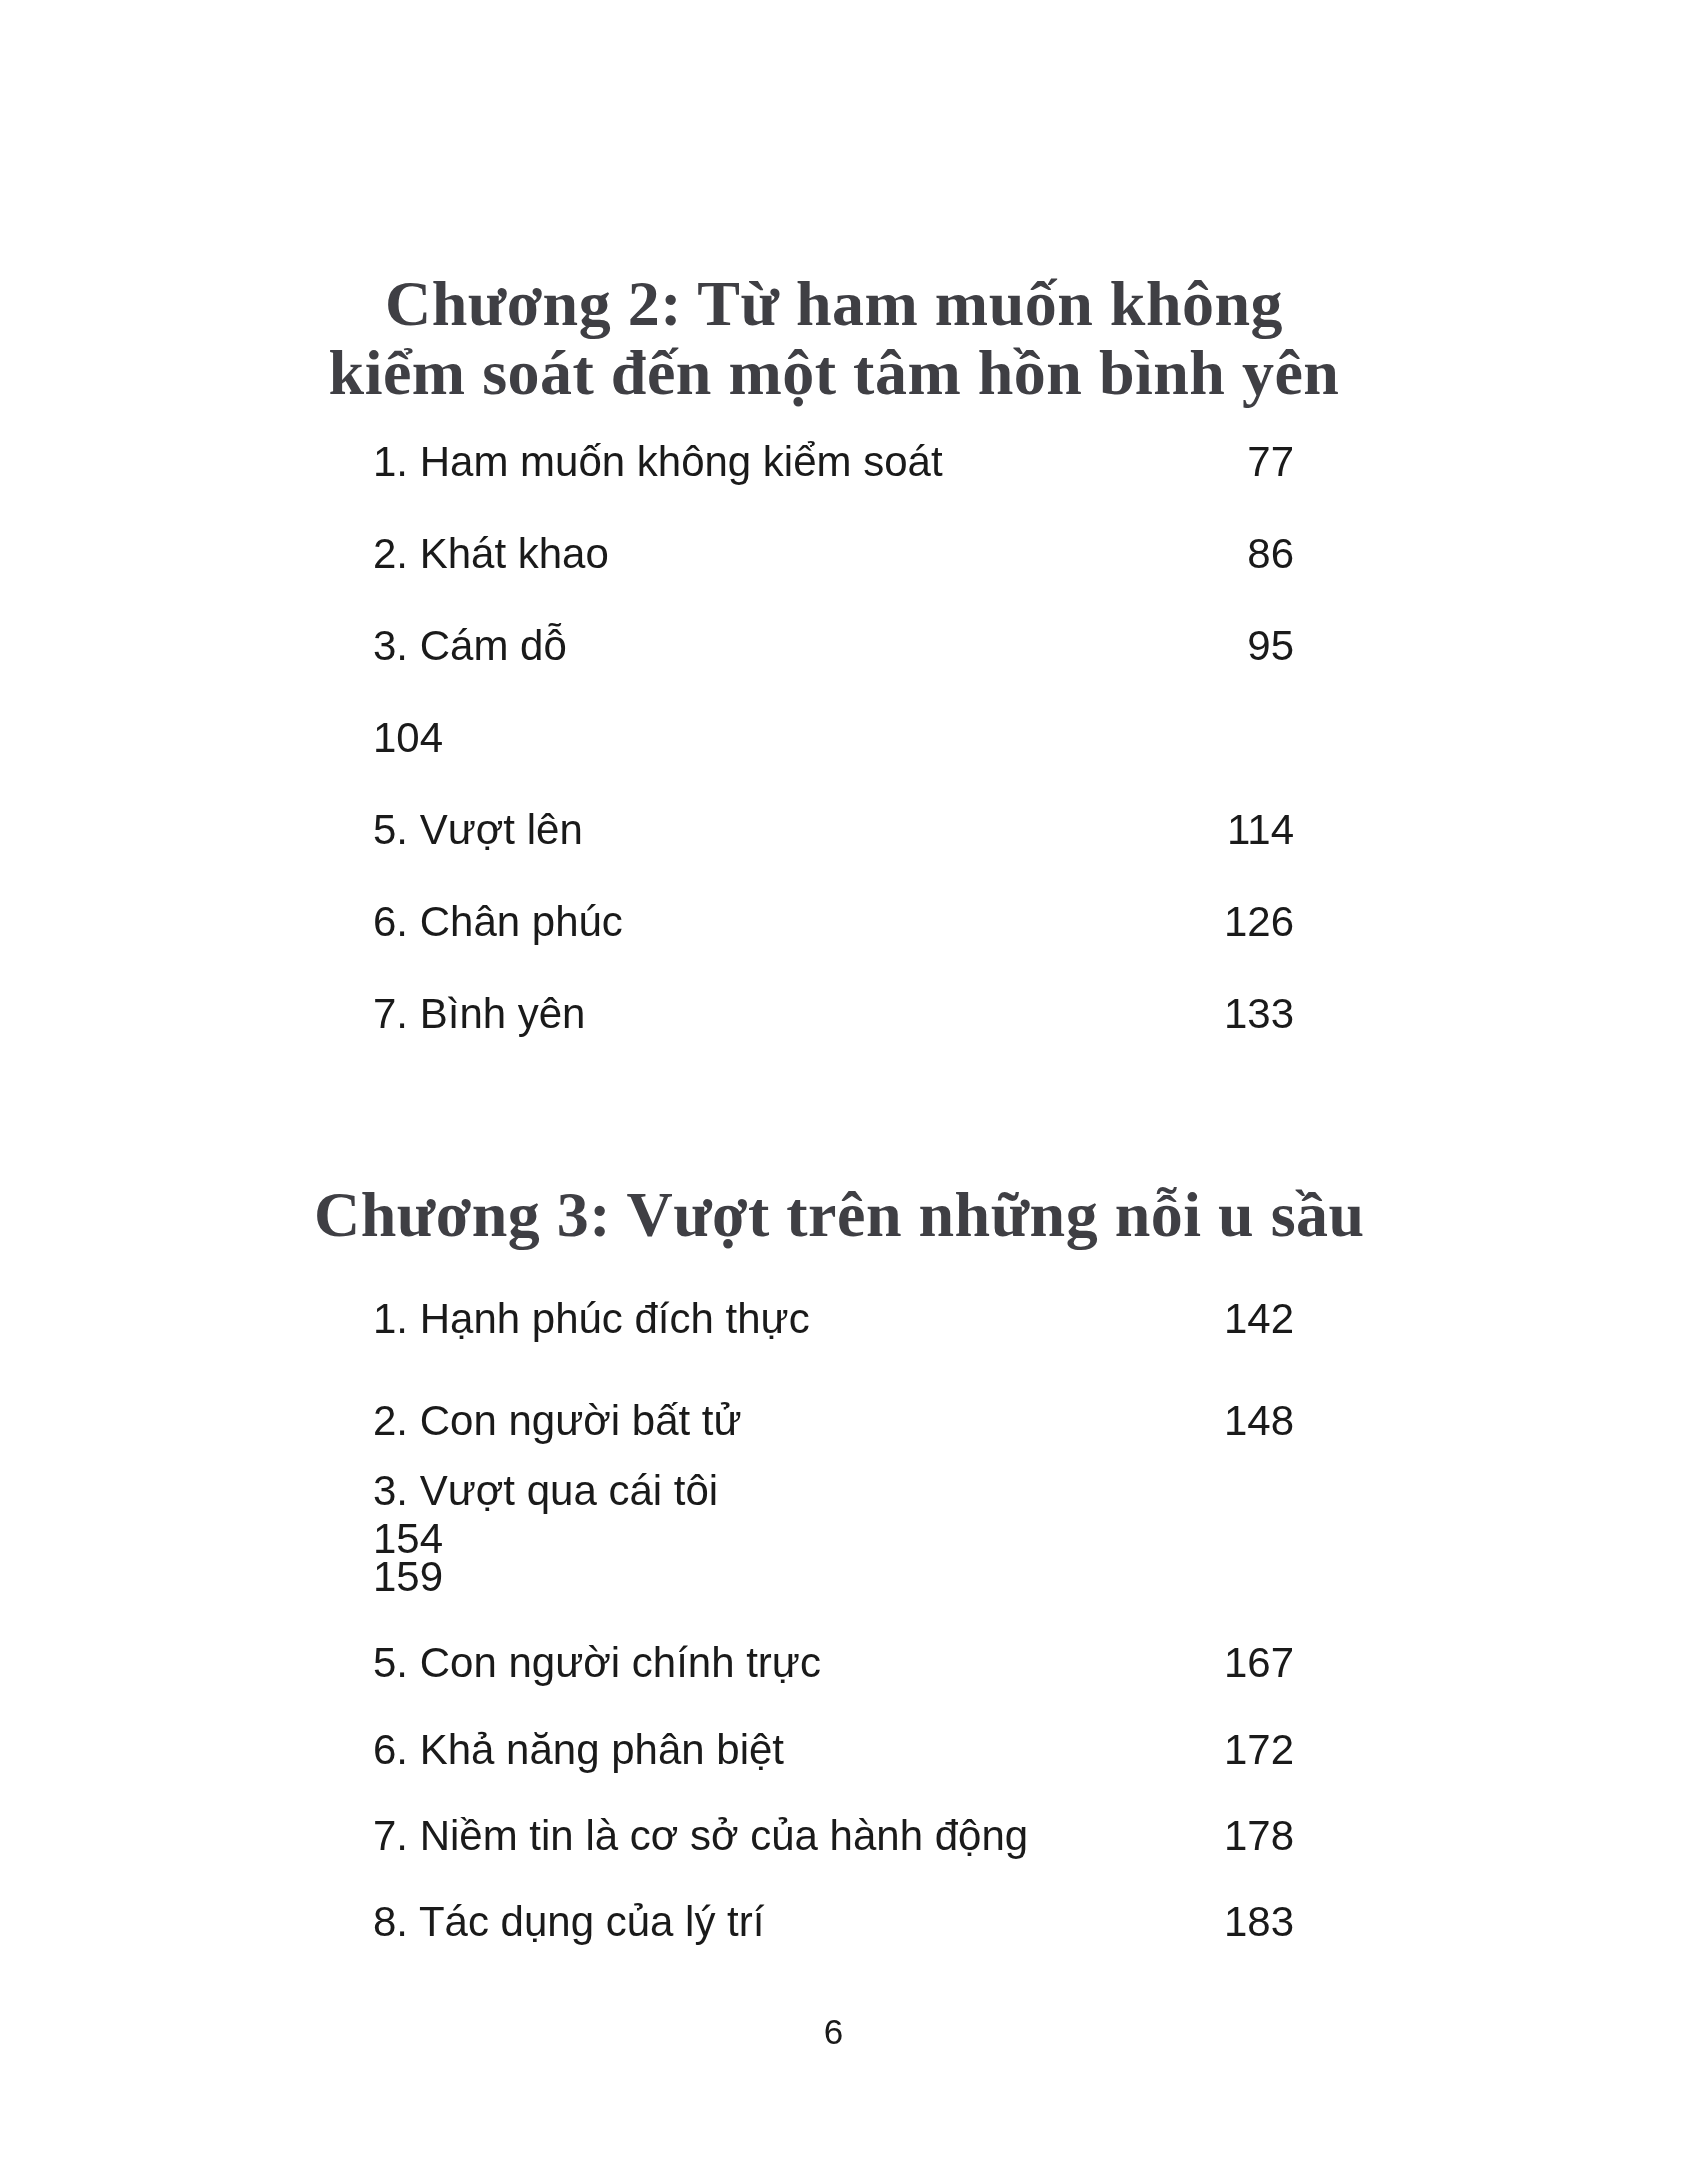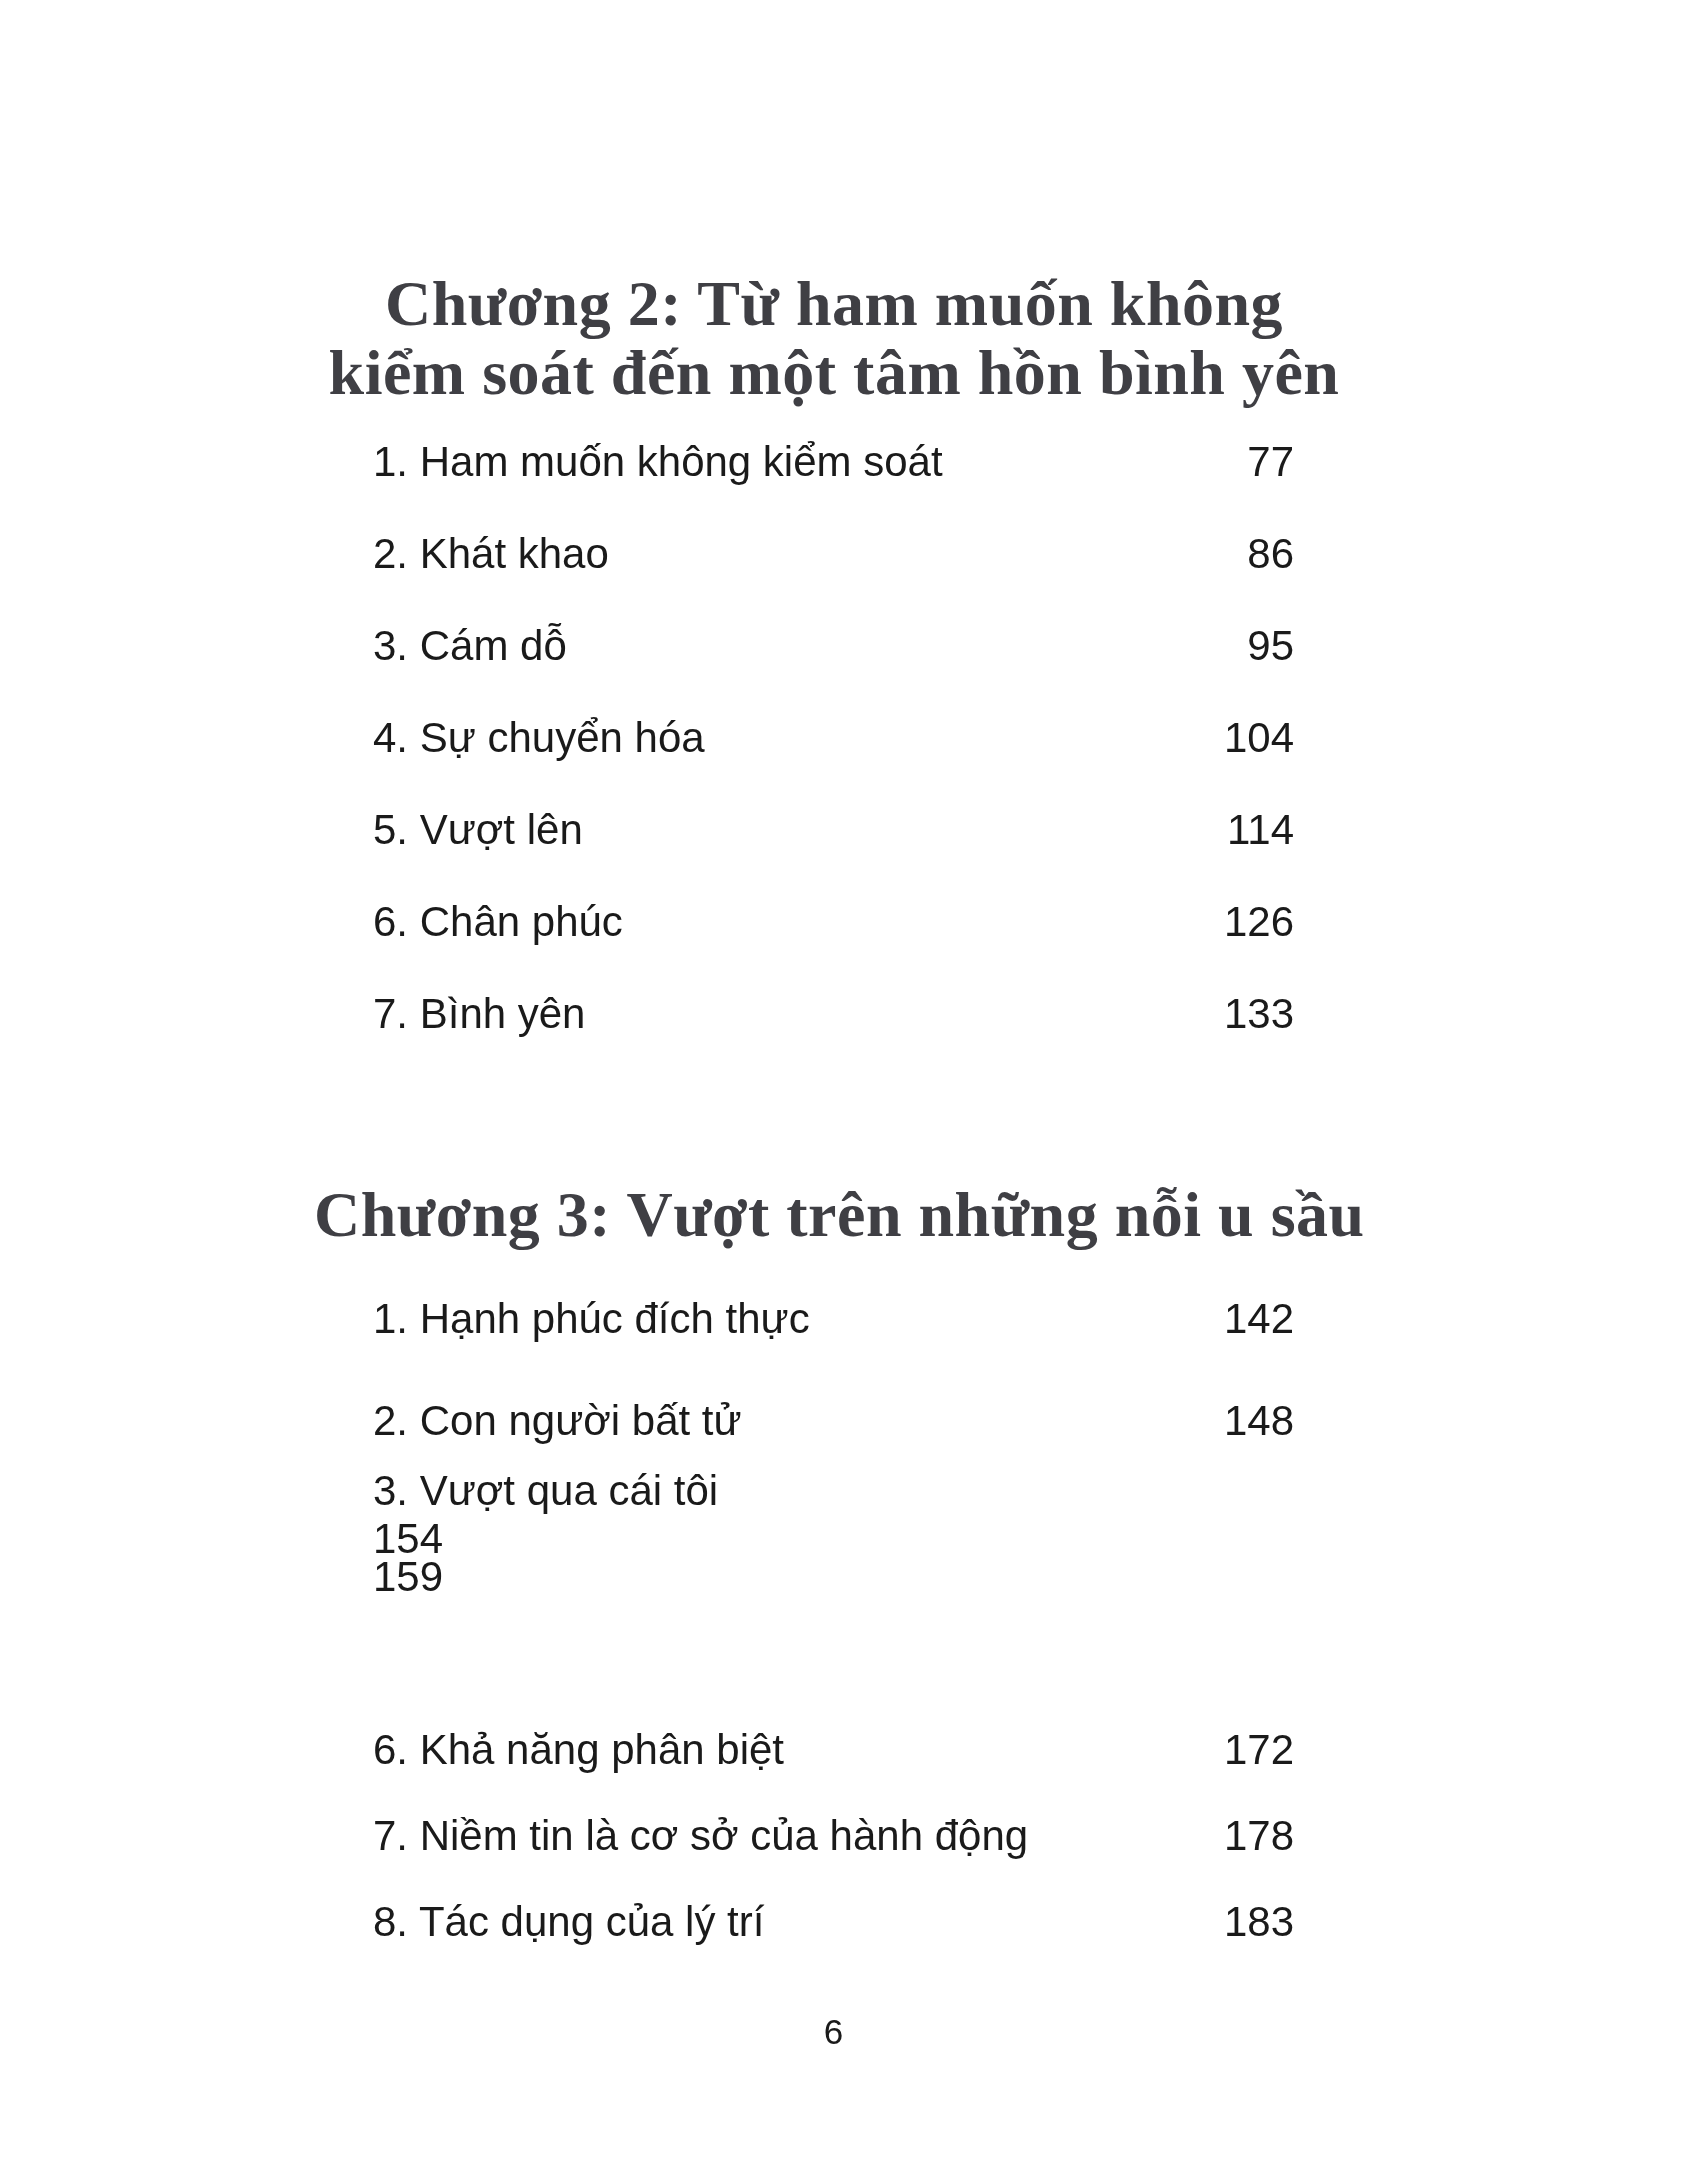--- a/index.html
+++ b/index.html
@@ -81,21 +81,20 @@
     </div>
     <div class="toc-row" style="top: 530px;">
       <span class="toc-title">2. Khát khao</span>
       <span class="toc-page">86</span>
     </div>
     <div class="toc-row" style="top: 622px;">
       <span class="toc-title">3. Cám dỗ</span>
       <span class="toc-page">95</span>
     </div>
     <div class="toc-row" style="top: 714px;">
-      <span class="toc-title">4. Sự chuyển hóa</span>
       <span class="toc-page">104</span>
     </div>
     <div class="toc-row" style="top: 806px;">
       <span class="toc-title">5. Vượt lên</span>
       <span class="toc-page">114</span>
     </div>
     <div class="toc-row" style="top: 898px;">
       <span class="toc-title">6. Chân phúc</span>
       <span class="toc-page">126</span>
     </div>
@@ -116,20 +115,24 @@
       <span class="toc-title">2. Con người bất tử</span>
       <span class="toc-page">148</span>
     </div>
     <div class="toc-row" style="top: 1467px; flex-direction: column;">
       <span class="toc-title">3. Vượt qua cái tôi</span>
       <span class="toc-page">154</span>
     </div>
     <div class="toc-row" style="top: 1553px;">
       <span class="toc-page">159</span>
     </div>
+    <div class="toc-row" style="top: 1639px;">
+      <span class="toc-title">5. Con người chính trực</span>
+      <span class="toc-page">167</span>
+    </div>
     <div class="toc-row" style="top: 1726px;">
       <span class="toc-title">6. Khả năng phân biệt</span>
       <span class="toc-page">172</span>
     </div>
     <div class="toc-row" style="top: 1812px;">
       <span class="toc-title">7. Niềm tin là cơ sở của hành động</span>
       <span class="toc-page">178</span>
     </div>
     <div class="toc-row" style="top: 1898px;">
       <span class="toc-title">8. Tác dụng của lý trí</span>

